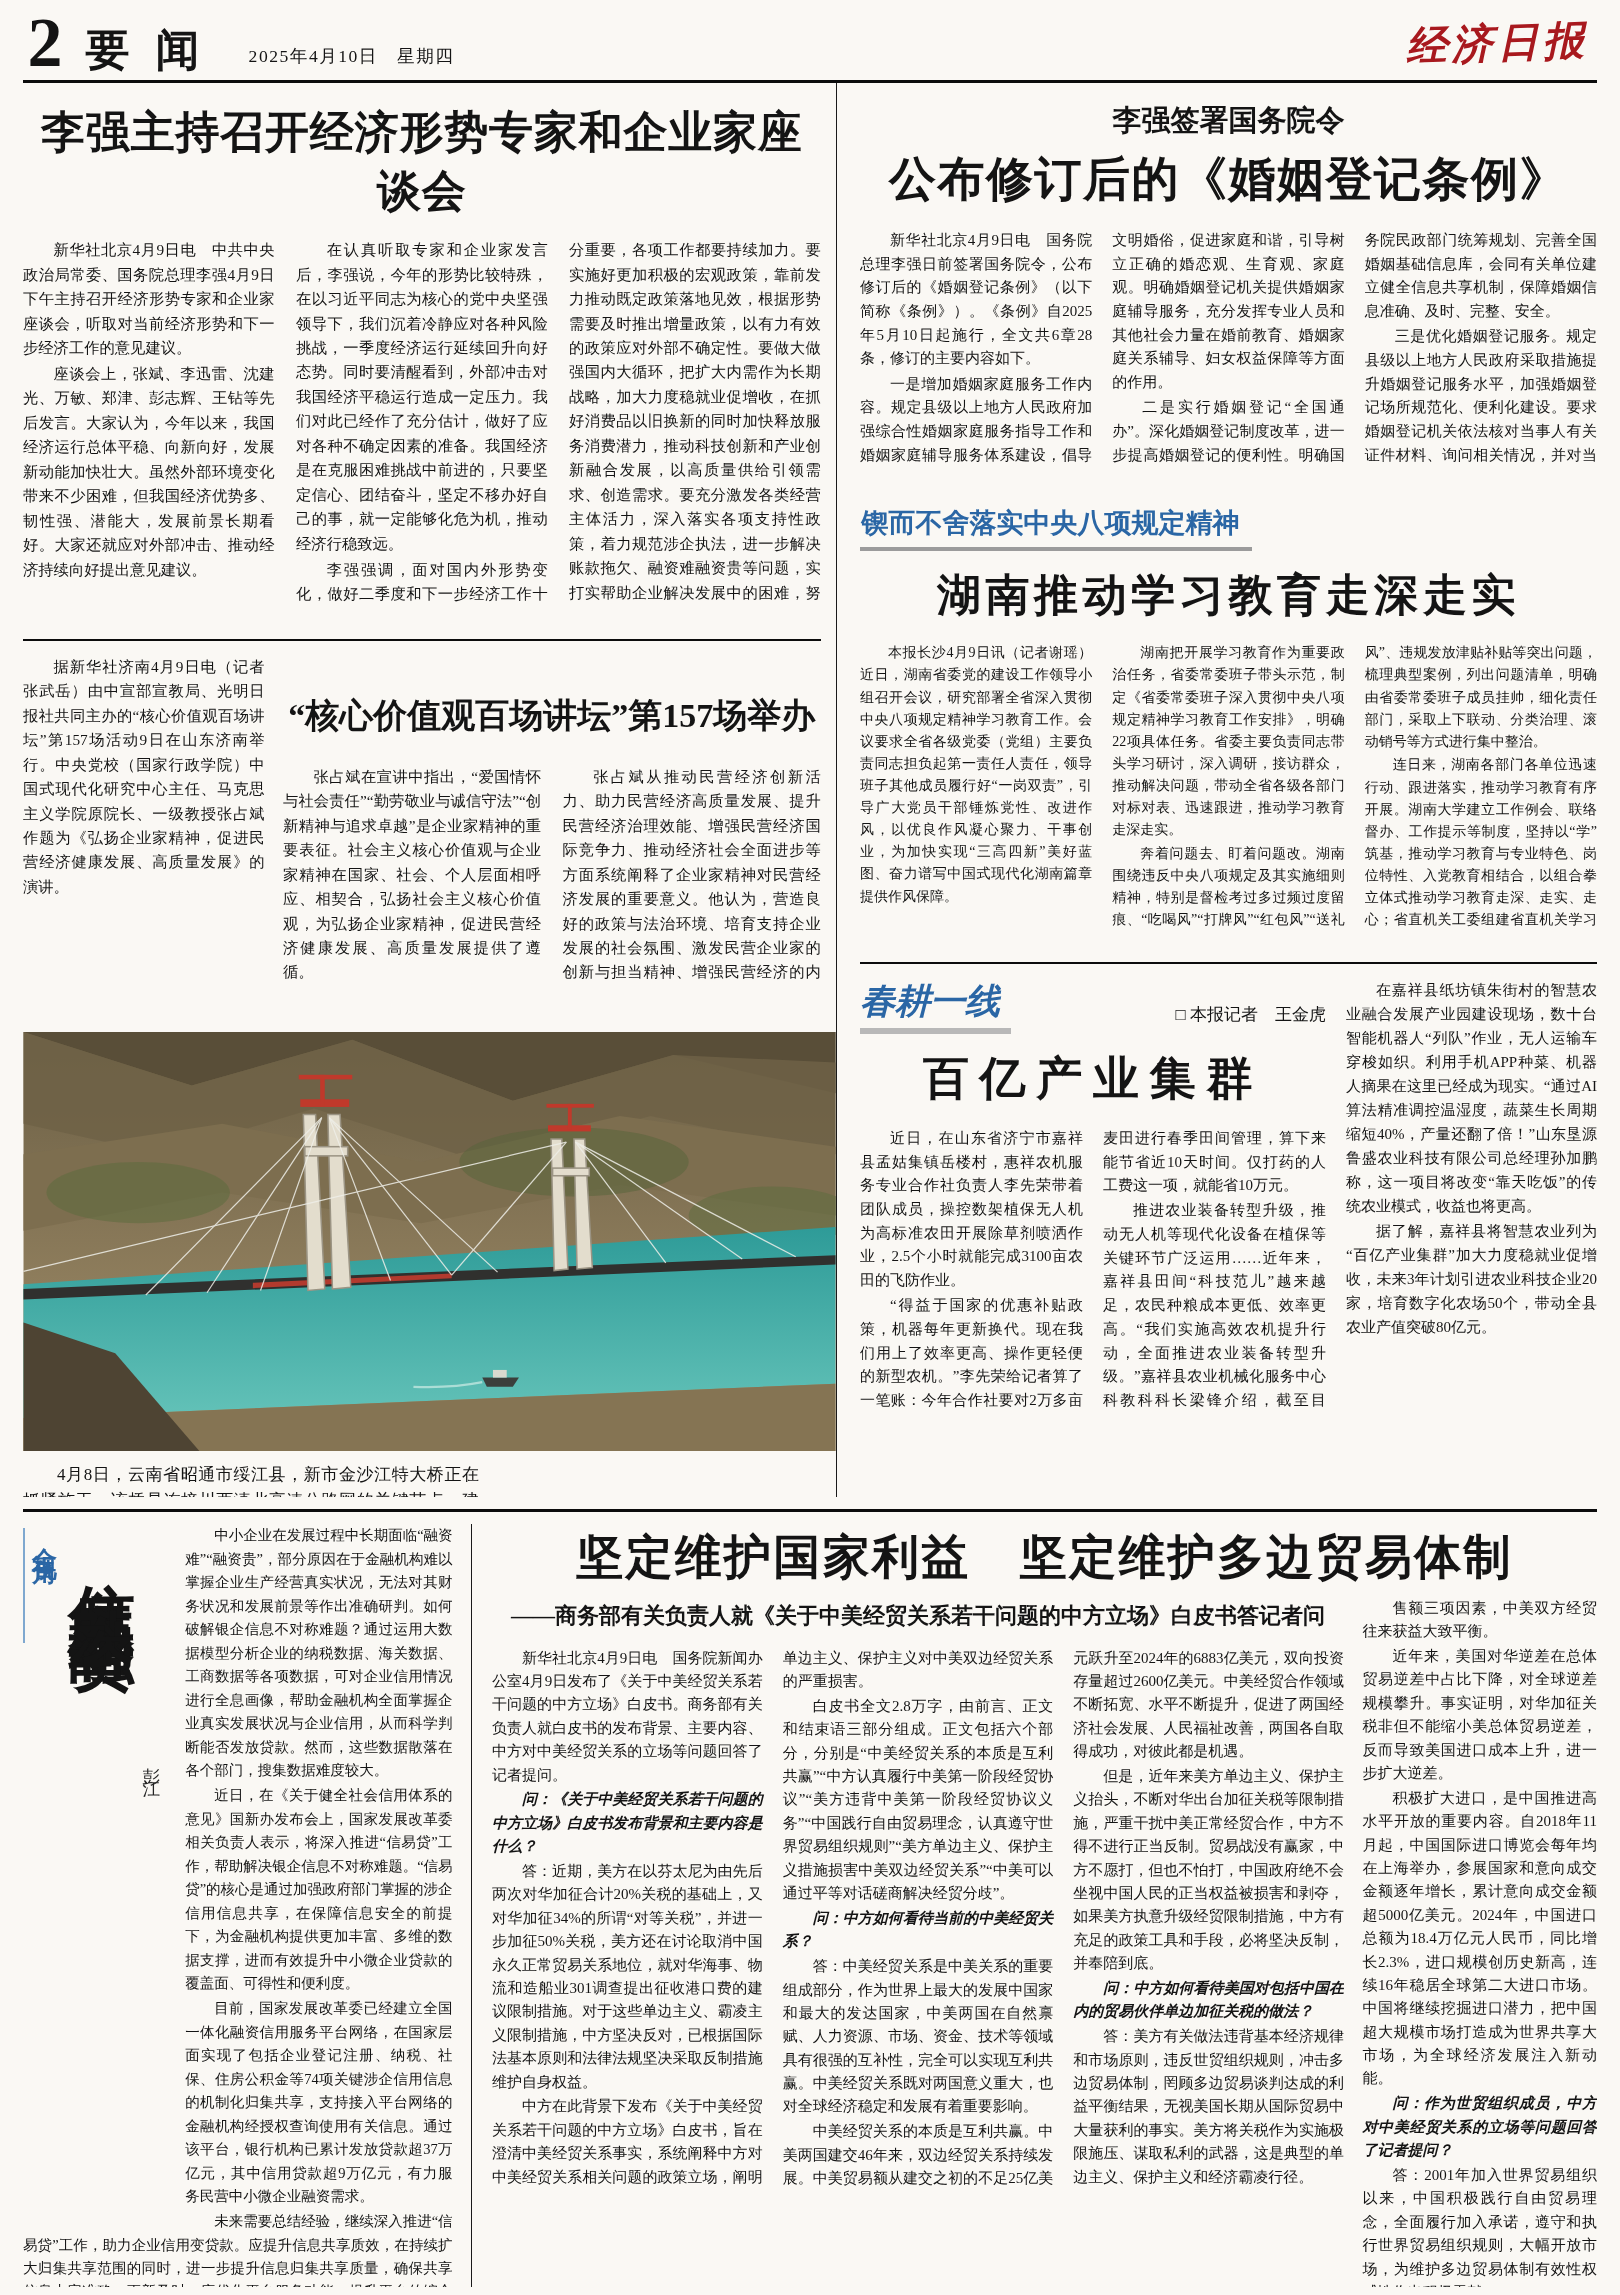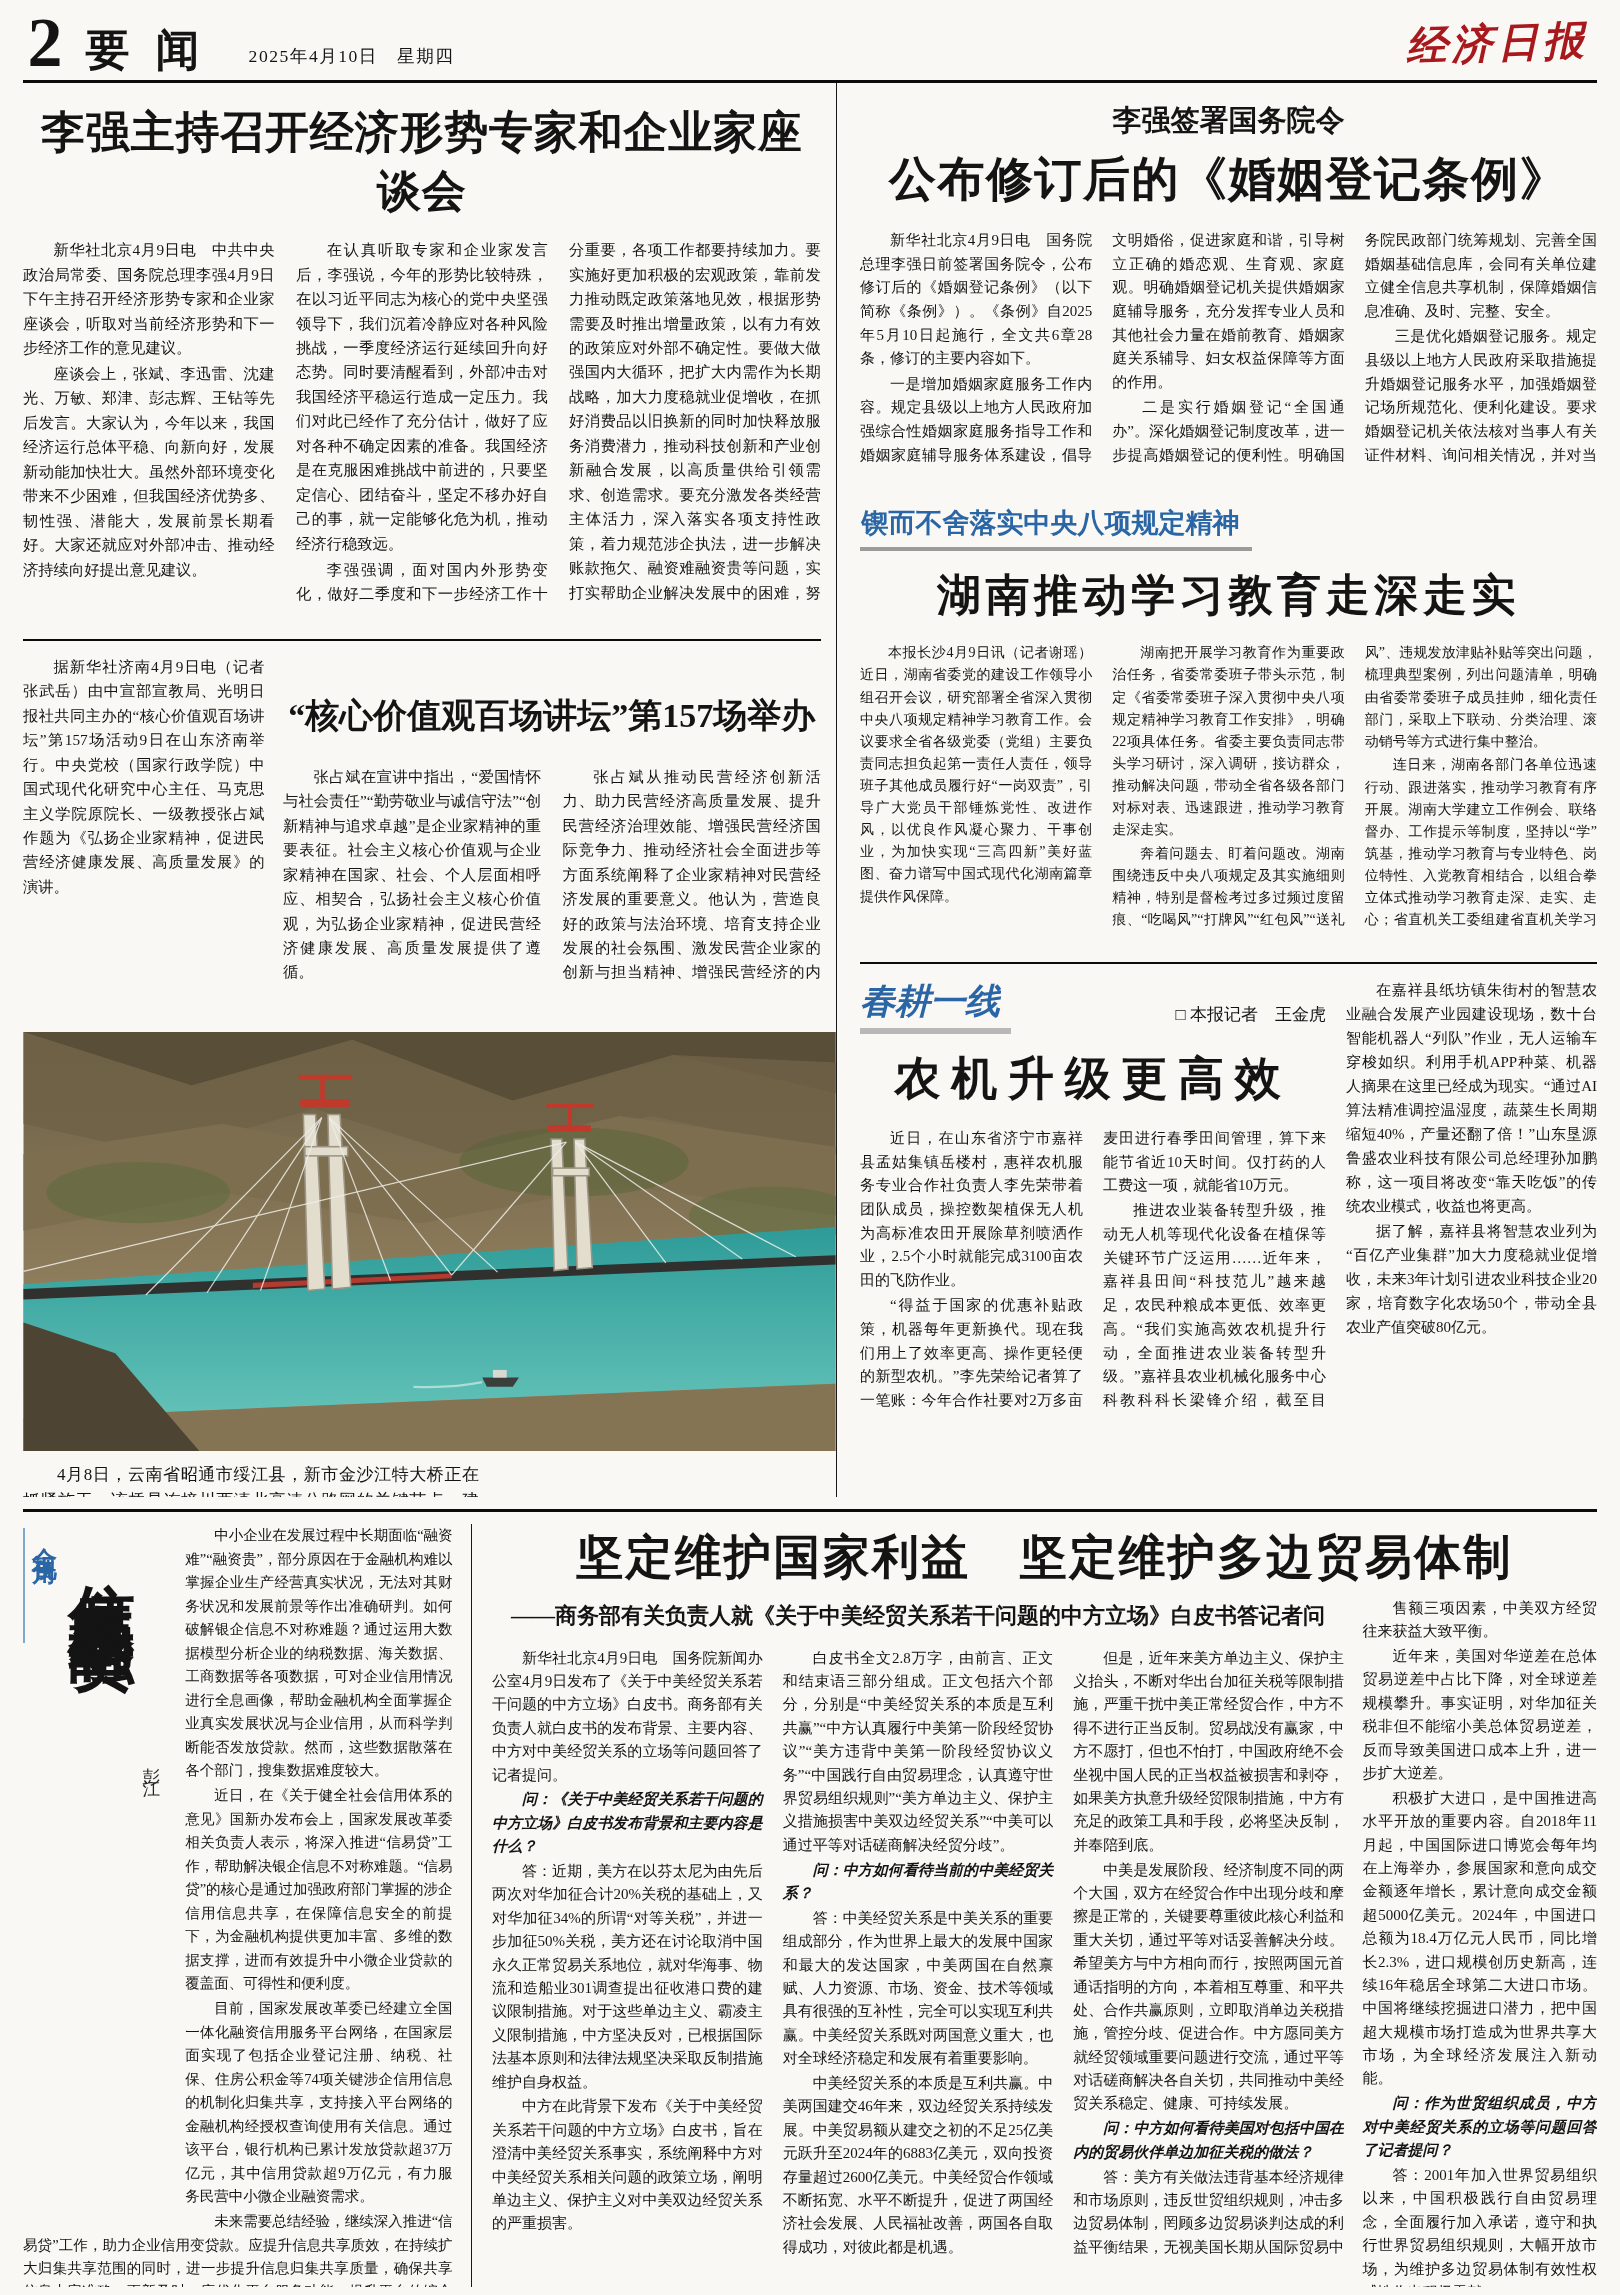--- a/index.html
+++ b/index.html
@@ -229,21 +229,21 @@
       </div>
 
       <hr class="thick-rule">
 
       <div class="farming">
         <div class="farming-main">
           <div class="farm-head-row">
             <span class="farm-kicker">春耕一线</span>
             <span class="farm-byline">□ 本报记者　王金虎</span>
           </div>
-          <h1 class="farm-headline">农机升级更高效</h1>
+          <h1 class="farm-headline">百亿产业集群</h1>
           <div class="farm-body body-just">
               <p class="para">近日，在山东省济宁市嘉祥县孟姑集镇岳楼村，惠祥农机服务专业合作社负责人李先荣带着团队成员，操控数架植保无人机为高标准农田开展除草剂喷洒作业，2.5个小时就能完成3100亩农田的飞防作业。</p>
               <p class="para">“得益于国家的优惠补贴政策，机器每年更新换代。现在我们用上了效率更高、操作更轻便的新型农机。”李先荣给记者算了一笔账：今年合作社要对2万多亩麦田进行春季田间管理，算下来能节省近10天时间。仅打药的人工费这一项，就能省10万元。</p>
               <p class="para">推进农业装备转型升级，推动无人机等现代化设备在植保等关键环节广泛运用……近年来，嘉祥县田间“科技范儿”越来越足，农民种粮成本更低、效率更高。“我们实施高效农机提升行动，全面推进农业装备转型升级。”嘉祥县农业机械化服务中心科教科科长梁锋介绍，截至目前，嘉祥县农机保有量达3.85万余台，有效提高了农业生产管理现代化水平。</p>
             </div>
         </div>
         <div class="farming-side body-just">
             <p class="para">在嘉祥县纸坊镇朱街村的智慧农业融合发展产业园建设现场，数十台智能机器人“列队”作业，无人运输车穿梭如织。利用手机APP种菜、机器人摘果在这里已经成为现实。“通过AI算法精准调控温湿度，蔬菜生长周期缩短40%，产量还翻了倍！”山东垦源鲁盛农业科技有限公司总经理孙加鹏称，这一项目将改变“靠天吃饭”的传统农业模式，收益也将更高。</p>
             <p class="para">据了解，嘉祥县将智慧农业列为“百亿产业集群”加大力度稳就业促增收，未来3年计划引进农业科技企业20家，培育数字化农场50个，带动全县农业产值突破80亿元。</p>
           </div>
@@ -276,21 +276,20 @@
           <div class="wp-body body-just">
               <p class="para">新华社北京4月9日电　国务院新闻办公室4月9日发布了《关于中美经贸关系若干问题的中方立场》白皮书。商务部有关负责人就白皮书的发布背景、主要内容、中方对中美经贸关系的立场等问题回答了记者提问。</p>
               <p class="para q">问：《关于中美经贸关系若干问题的中方立场》白皮书发布背景和主要内容是什么？</p>
               <p class="para">答：近期，美方在以芬太尼为由先后两次对华加征合计20%关税的基础上，又对华加征34%的所谓“对等关税”，并进一步加征50%关税，美方还在讨论取消中国永久正常贸易关系地位，就对华海事、物流和造船业301调查提出征收港口费的建议限制措施。对于这些单边主义、霸凌主义限制措施，中方坚决反对，已根据国际法基本原则和法律法规坚决采取反制措施维护自身权益。</p>
               <p class="para">中方在此背景下发布《关于中美经贸关系若干问题的中方立场》白皮书，旨在澄清中美经贸关系事实，系统阐释中方对中美经贸关系相关问题的政策立场，阐明单边主义、保护主义对中美双边经贸关系的严重损害。</p>
               <p class="para">白皮书全文2.8万字，由前言、正文和结束语三部分组成。正文包括六个部分，分别是“中美经贸关系的本质是互利共赢”“中方认真履行中美第一阶段经贸协议”“美方违背中美第一阶段经贸协议义务”“中国践行自由贸易理念，认真遵守世界贸易组织规则”“美方单边主义、保护主义措施损害中美双边经贸关系”“中美可以通过平等对话磋商解决经贸分歧”。</p>
               <p class="para q">问：中方如何看待当前的中美经贸关系？</p>
               <p class="para">答：中美经贸关系是中美关系的重要组成部分，作为世界上最大的发展中国家和最大的发达国家，中美两国在自然禀赋、人力资源、市场、资金、技术等领域具有很强的互补性，完全可以实现互利共赢。中美经贸关系既对两国意义重大，也对全球经济稳定和发展有着重要影响。</p>
               <p class="para">中美经贸关系的本质是互利共赢。中美两国建交46年来，双边经贸关系持续发展。中美贸易额从建交之初的不足25亿美元跃升至2024年的6883亿美元，双向投资存量超过2600亿美元。中美经贸合作领域不断拓宽、水平不断提升，促进了两国经济社会发展、人民福祉改善，两国各自取得成功，对彼此都是机遇。</p>
               <p class="para">但是，近年来美方单边主义、保护主义抬头，不断对华出台加征关税等限制措施，严重干扰中美正常经贸合作，中方不得不进行正当反制。贸易战没有赢家，中方不愿打，但也不怕打，中国政府绝不会坐视中国人民的正当权益被损害和剥夺，如果美方执意升级经贸限制措施，中方有充足的政策工具和手段，必将坚决反制，并奉陪到底。</p>
-              <p class="para">中美是发展阶段、经济制度不同的两个大国，双方在经贸合作中出现分歧和摩擦是正常的，关键要尊重彼此核心利益和重大关切，通过平等对话妥善解决分歧。希望美方与中方相向而行，按照两国元首通话指明的方向，本着相互尊重、和平共处、合作共赢原则，立即取消单边关税措施，管控分歧、促进合作。中方愿同美方就经贸领域重要问题进行交流，通过平等对话磋商解决各自关切，共同推动中美经贸关系稳定、健康、可持续发展。</p>
               <p class="para q">问：中方如何看待美国对包括中国在内的贸易伙伴单边加征关税的做法？</p>
               <p class="para">答：美方有关做法违背基本经济规律和市场原则，违反世贸组织规则，冲击多边贸易体制，罔顾多边贸易谈判达成的利益平衡结果，无视美国长期从国际贸易中大量获利的事实。美方将关税作为实施极限施压、谋取私利的武器，这是典型的单边主义、保护主义和经济霸凌行径。</p>
             </div>
         </div>
         <div class="wp-side body-just">
             <p class="para">售额三项因素，中美双方经贸往来获益大致平衡。</p>
             <p class="para">近年来，美国对华逆差在总体贸易逆差中占比下降，对全球逆差规模攀升。事实证明，对华加征关税非但不能缩小美总体贸易逆差，反而导致美国进口成本上升，进一步扩大逆差。</p>
             <p class="para">积极扩大进口，是中国推进高水平开放的重要内容。自2018年11月起，中国国际进口博览会每年均在上海举办，参展国家和意向成交金额逐年增长，累计意向成交金额超5000亿美元。2024年，中国进口总额为18.4万亿元人民币，同比增长2.3%，进口规模创历史新高，连续16年稳居全球第二大进口市场。中国将继续挖掘进口潜力，把中国超大规模市场打造成为世界共享大市场，为全球经济发展注入新动能。</p>
             <p class="para q">问：作为世贸组织成员，中方对中美经贸关系的立场等问题回答了记者提问？</p>
             <p class="para">答：2001年加入世界贸易组织以来，中国积极践行自由贸易理念，全面履行加入承诺，遵守和执行世界贸易组织规则，大幅开放市场，为维护多边贸易体制有效性权威性作出积极贡献。</p>

